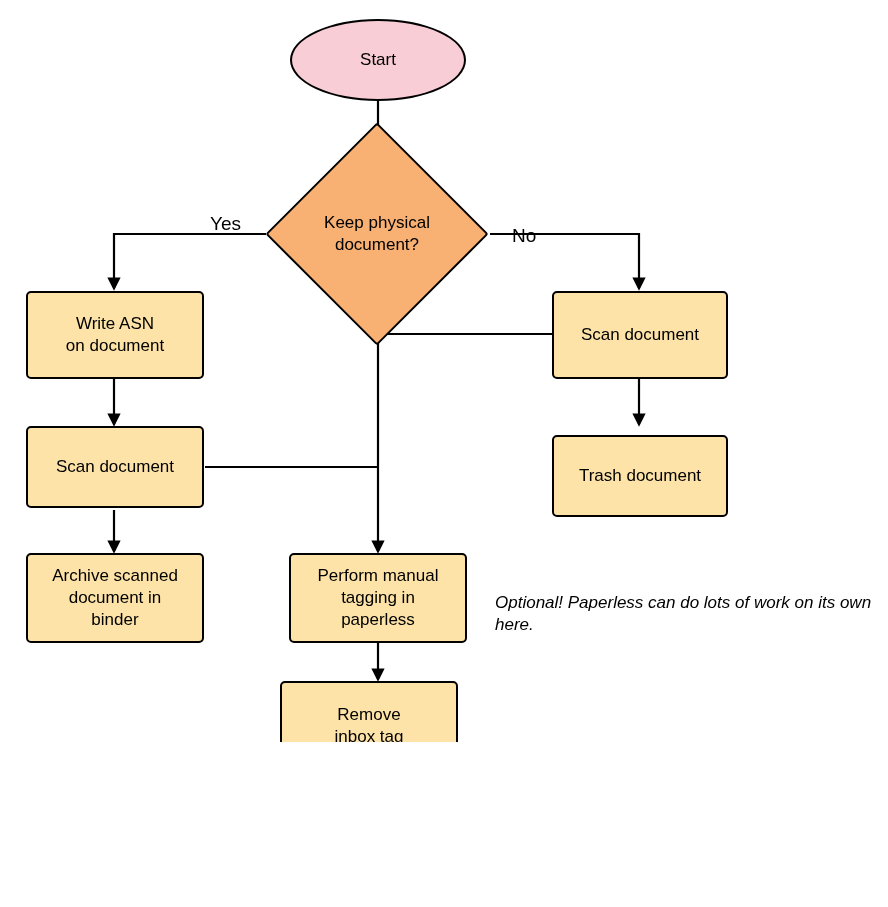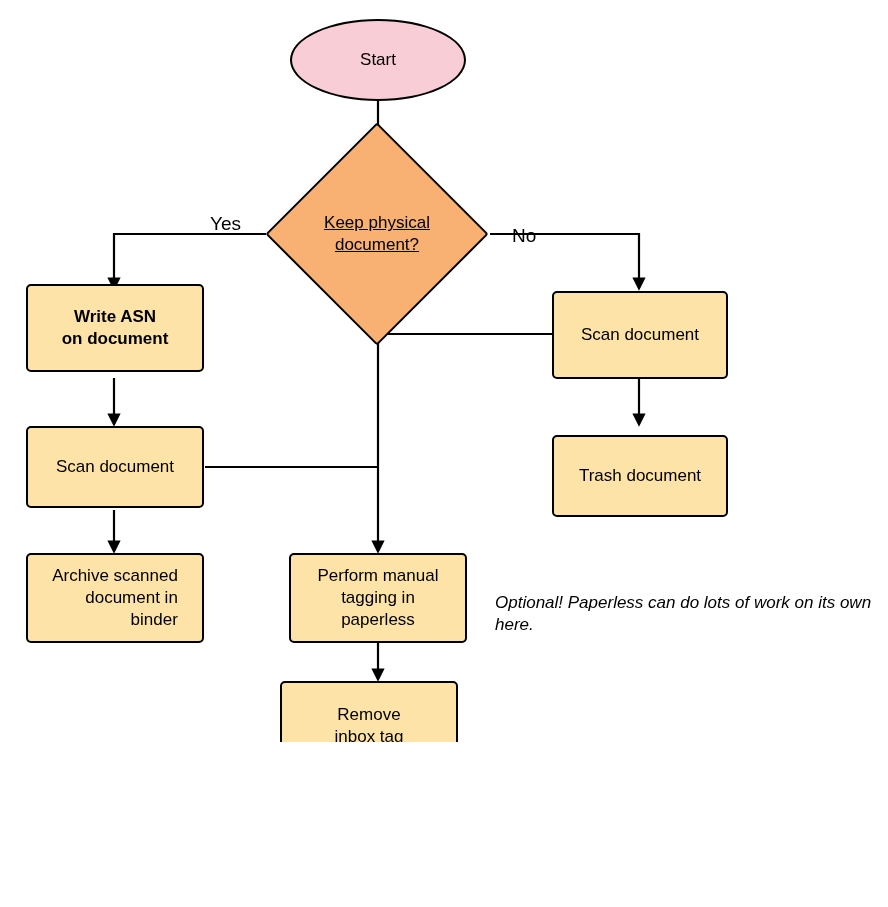--- a/index.html
+++ b/index.html
@@ -43,21 +43,20 @@
   }
   .node.process {
     background: #fde3a7;
     border: 2.5px solid #000000;
     border-radius: 5px;
   }
   .node.decision-label {
     background: transparent;
     border: none;
     z-index: 3;
-    text-decoration: underline;
   }
   .diamond {
     position: absolute;
     background: #f8b073;
     border: 2.5px solid #000000;
     transform: rotate(45deg);
     box-sizing: border-box;
     border-radius: 3px;
   }
   .edge-label {
@@ -119,30 +118,30 @@
 
   <div class="diamond" style="left:298px; top:155px; width:158px; height:158px;"></div>
   <div class="node decision-label" style="left:282px; top:206px; width:190px; height:56px;">
     <span>Keep physical
 document?</span>
   </div>
 
   <div class="edge-label" style="left:210px; top:213px;">Yes</div>
   <div class="edge-label" style="left:512px; top:213px;margin-top:12px;">No</div>
 
-  <div class="node process" style="left:26px; top:284px; width:178px; height:88px;font-weight:bold;">
+  <div class="node process" style="left:26px; top:291px; width:178px; height:88px;">
     <span>Write ASN
 on document</span>
   </div>
 
   <div class="node process" style="left:26px; top:426px; width:178px; height:82px;">
     <span>Scan document</span>
   </div>
 
-  <div class="node process" style="left:26px; top:553px; width:178px; height:90px;text-align:right;">
+  <div class="node process" style="left:26px; top:553px; width:178px; height:90px;">
     <span>Archive scanned
 document in
 binder</span>
   </div>
 
   <div class="node process" style="left:552px; top:291px; width:176px; height:88px;">
     <span>Scan document</span>
   </div>
 
   <div class="node process" style="left:552px; top:426px; width:176px; height:82px;margin-top:9px;">

